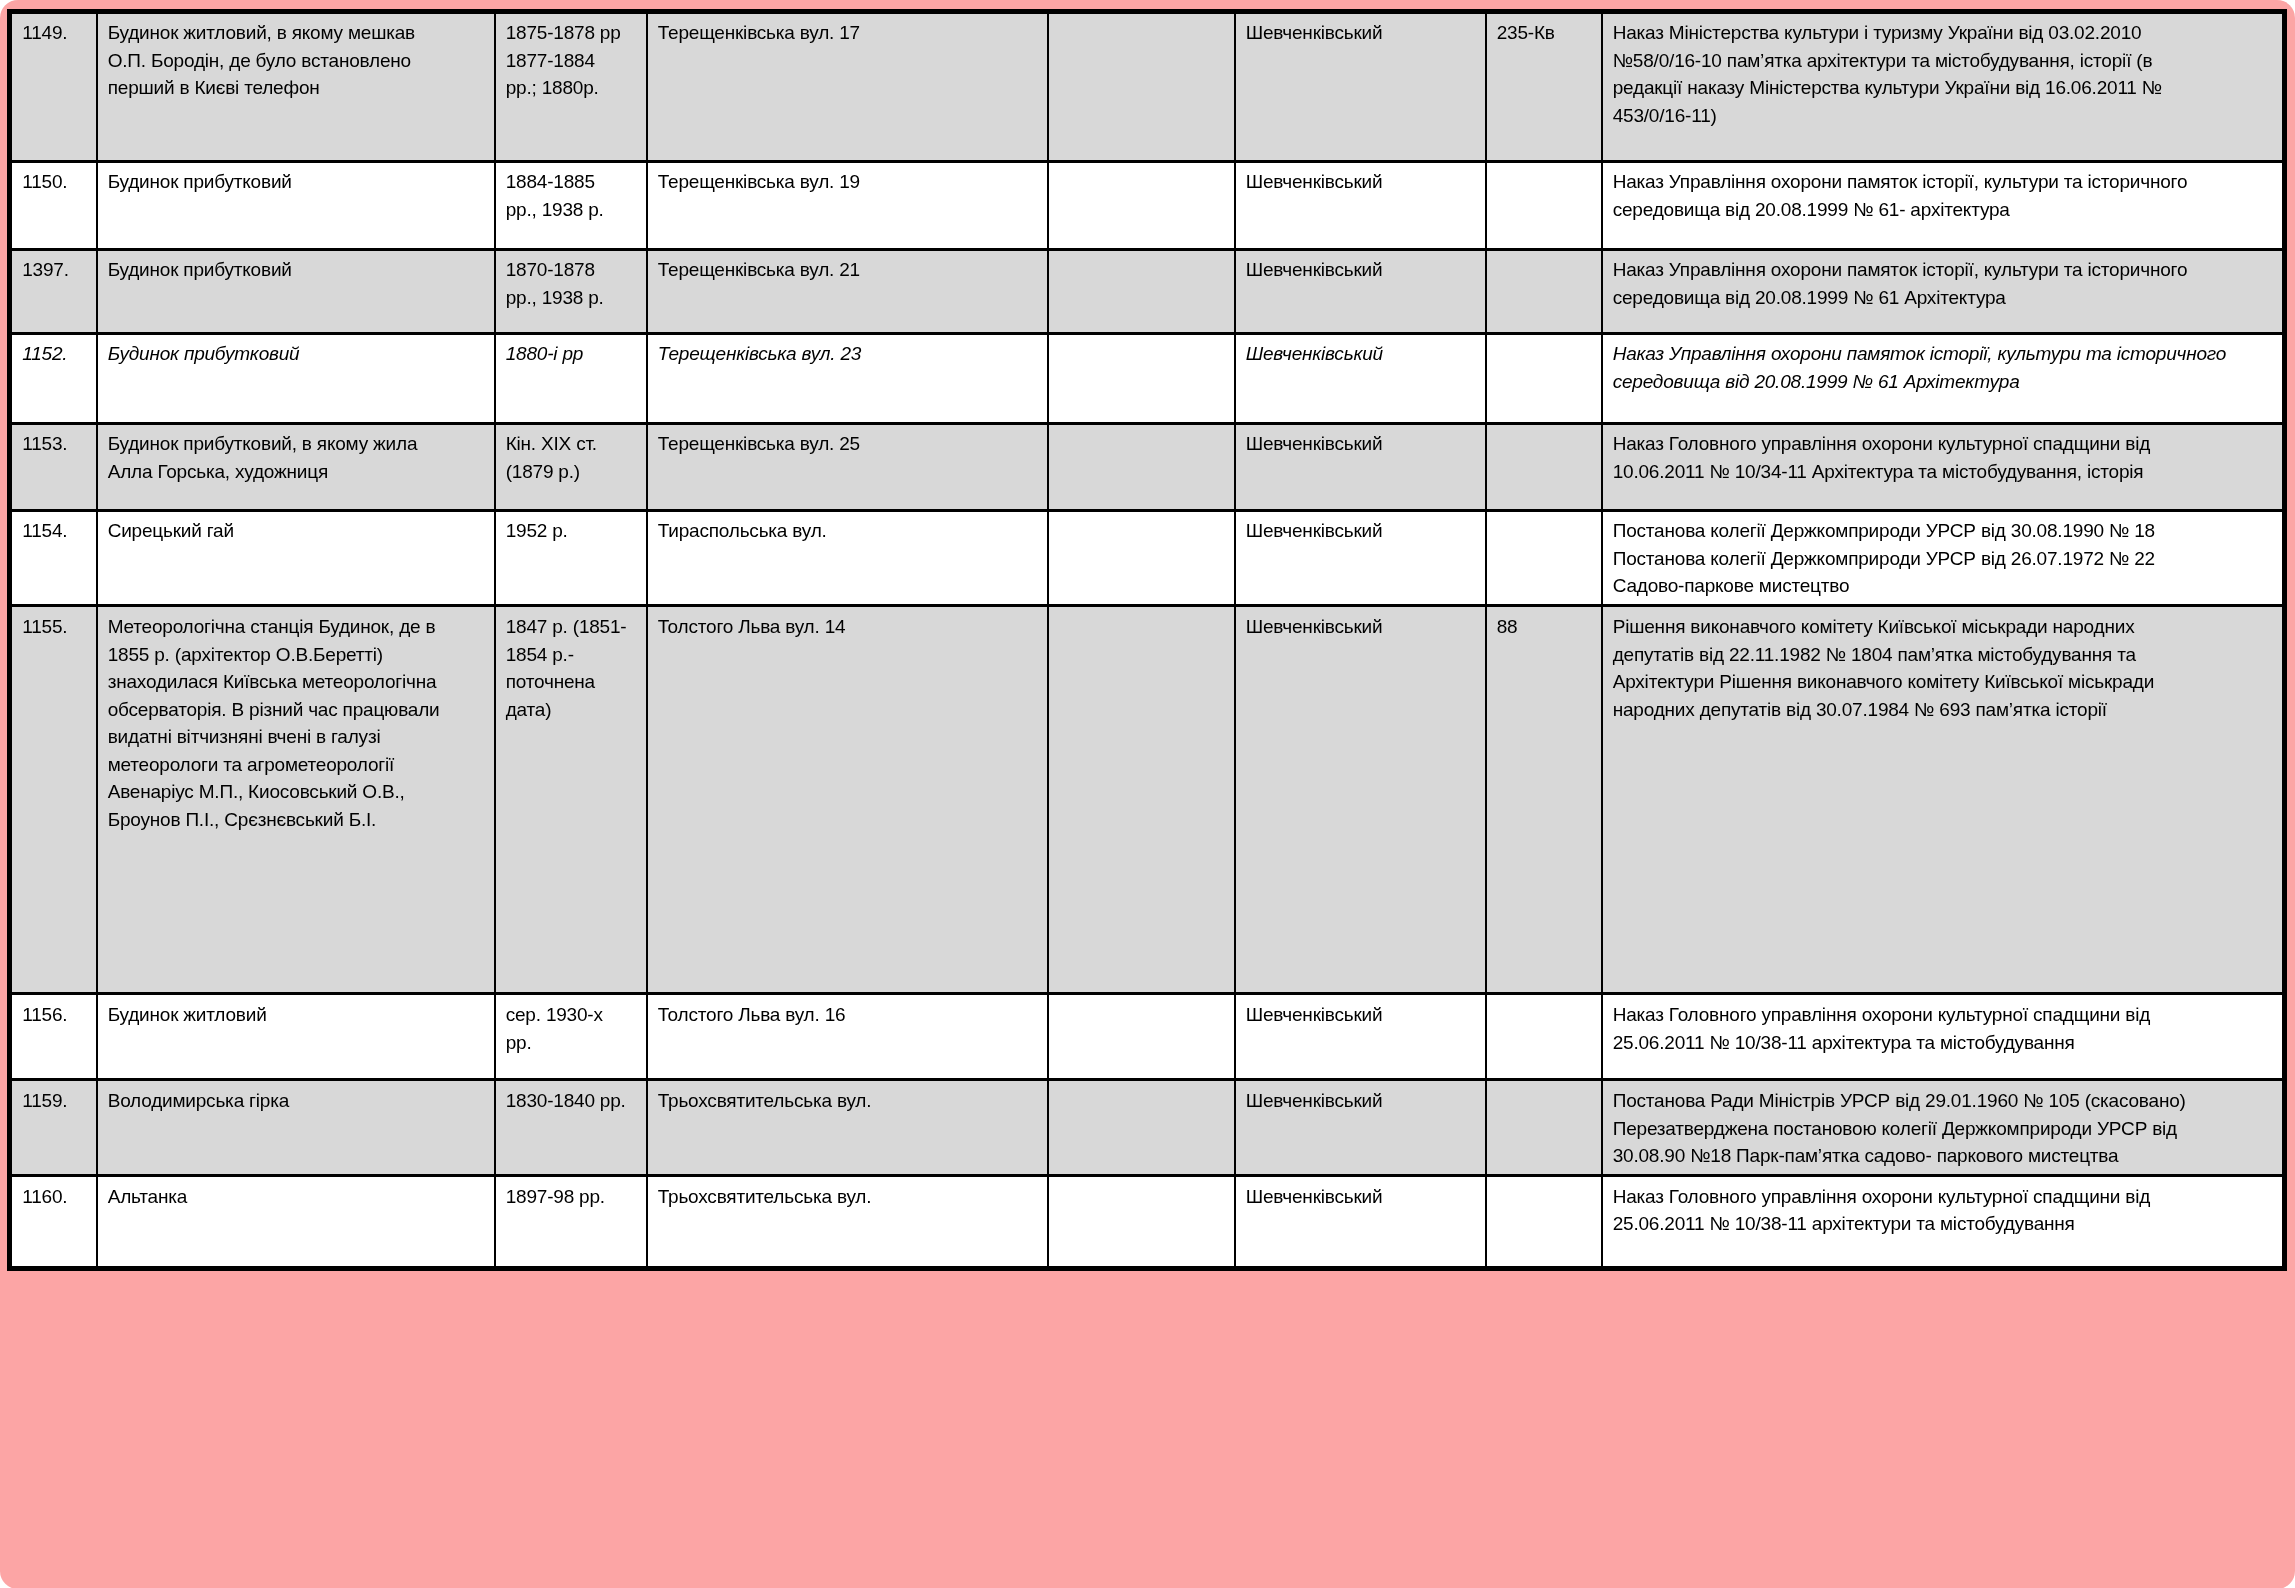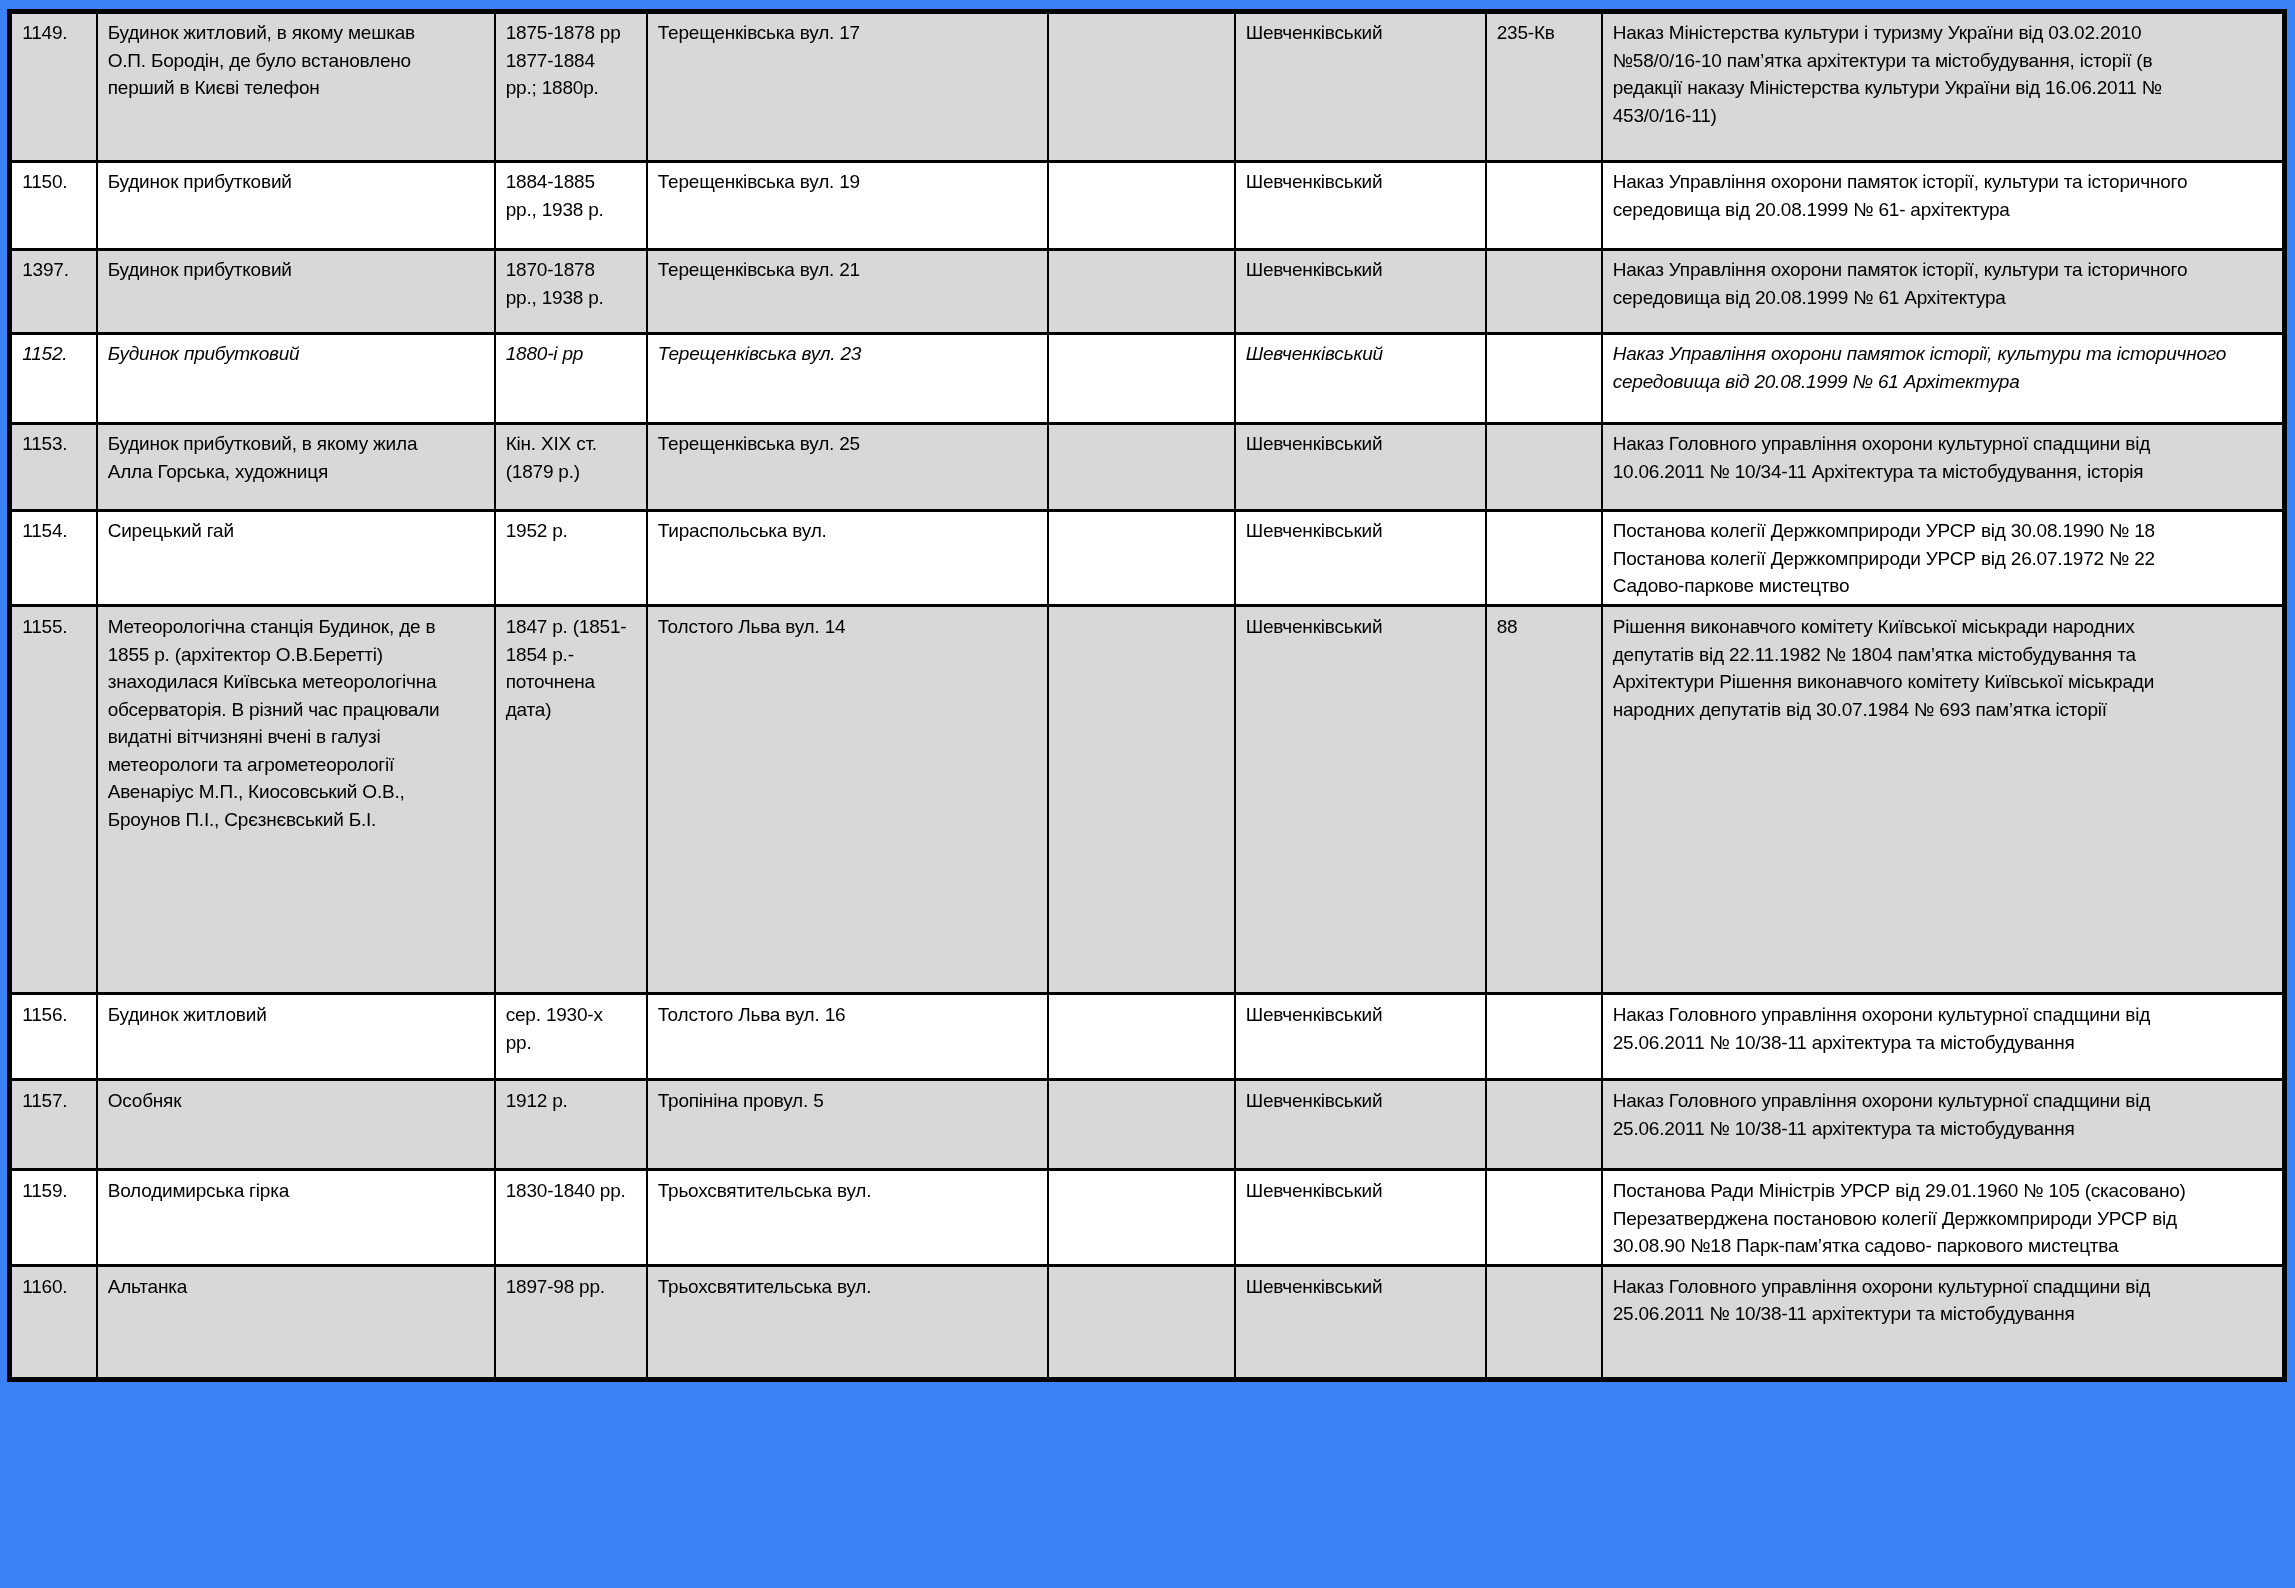--- a/index.html
+++ b/index.html
@@ -8,22 +8,23 @@
     background: #ffffff;
     width: 2295px;
     height: 1589px;
     font-family: "Liberation Sans", "DejaVu Sans", sans-serif;
     color: #000000;
   }
   .page {
     position: relative;
     width: 2295px;
     height: 1589px;
-    background: #3b82f6;
+    background: #fca5a5;
     overflow: hidden;
+    border-radius: 18px;
   }
   table.registry {
     position: absolute;
     left: 7.2px;
     top: 8.7px;
     width: 2275px;
     border-collapse: collapse;
     table-layout: fixed;
     border: 5px solid #000000;
   }
@@ -181,31 +182,20 @@
         <td class="c-dates">сер. 1930-х
 рр.</td>
         <td class="c-addr">Толстого Льва вул. 16</td>
         <td class="c-photo"></td>
         <td class="c-district">Шевченківський</td>
         <td class="c-regno"></td>
         <td class="c-decree">Наказ Головного управління охорони культурної спадщини від
 25.06.2011 № 10/38-11 архітектура та містобудування</td>
       </tr>
       <tr>
-        <td class="c-num">1157.</td>
-        <td class="c-name">Особняк</td>
-        <td class="c-dates">1912 р.</td>
-        <td class="c-addr">Тропініна провул. 5</td>
-        <td class="c-photo"></td>
-        <td class="c-district">Шевченківський</td>
-        <td class="c-regno"></td>
-        <td class="c-decree">Наказ Головного управління охорони культурної спадщини від
-25.06.2011 № 10/38-11 архітектура та містобудування</td>
-      </tr>
-      <tr>
         <td class="c-num">1159.</td>
         <td class="c-name">Володимирська гірка</td>
         <td class="c-dates">1830-1840 рр.</td>
         <td class="c-addr">Трьохсвятительська вул.</td>
         <td class="c-photo"></td>
         <td class="c-district">Шевченківський</td>
         <td class="c-regno"></td>
         <td class="c-decree">Постанова Ради Міністрів УРСР від 29.01.1960 № 105 (скасовано)
 Перезатверджена постановою колегії Держкомприроди УРСР від
 30.08.90 №18 Парк-пам’ятка садово- паркового мистецтва</td>

